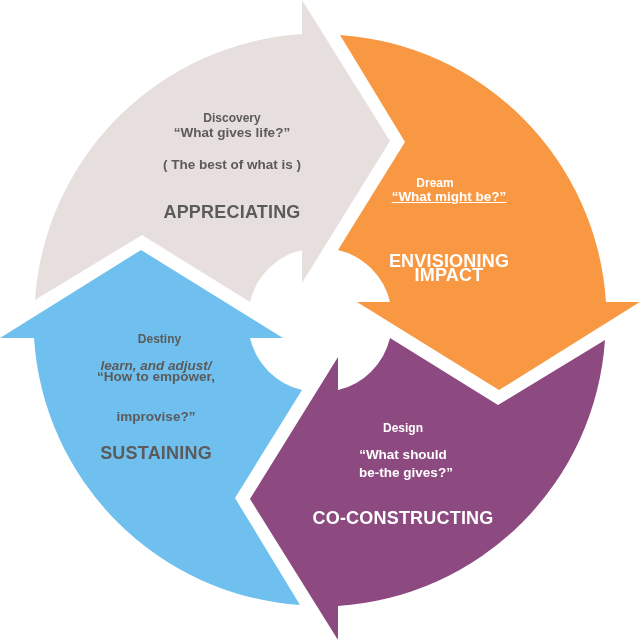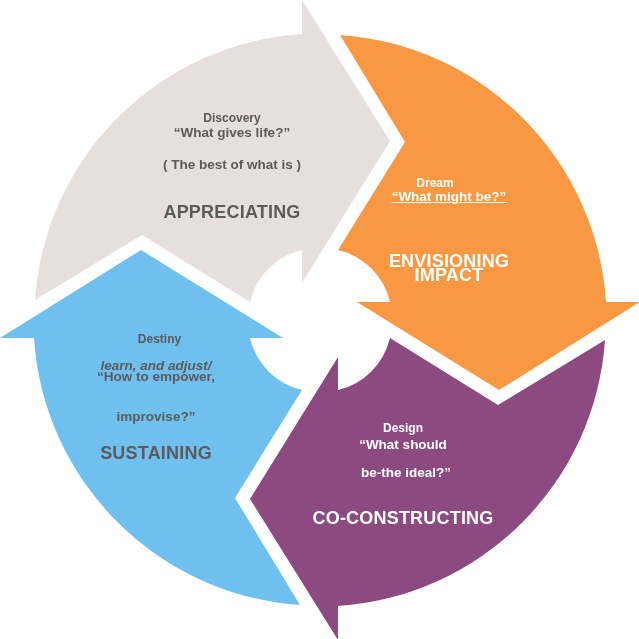--- a/index.html
+++ b/index.html
@@ -29,21 +29,21 @@
 <div class="label quote dark" style="left:232px; top:124px;">“What gives life?”</div>
 <div class="label quote dark" style="left:232px; top:156px;">( The best of what is )</div>
 <div class="label stage dark" style="left:232px; top:187px;">APPRECIATING</div>
 
 <div class="label title light" style="left:435px; top:177px;">Dream</div>
 <div class="label quote light" style="left:449px; top:188px;text-decoration:underline;">“What might be?”</div>
 <div class="label stage light" style="left:449px; top:236px;">ENVISIONING</div>
 <div class="label stage light" style="left:449px; top:250px;">IMPACT</div>
 
 <div class="label title light" style="left:403px; top:422px;">Design</div>
-<div class="label quote light" style="left:403px; top:436px;">“What should</div>
-<div class="label quote light" style="left:406px; top:464px;">be-the ideal?”</div>
+<div class="label quote light" style="left:403px; top:446px;">“What should</div>
+<div class="label quote light" style="left:406px; top:464px;">be-the gives?”</div>
 <div class="label stage light" style="left:403px; top:493px;">CO-CONSTRUCTING</div>
 
 <div class="label title dark" style="left:156px; top:333px;padding-left:7px;">Destiny</div>
 <div class="label quote dark" style="left:156px; top:368px;">“How to empower,</div>
 <div class="label quote dark" style="left:156px; top:357px;font-style:italic;">learn, and adjust/</div>
 <div class="label quote dark" style="left:156px; top:408px;">improvise?”</div>
 <div class="label stage dark" style="left:156px; top:428px;">SUSTAINING</div>
 
 </body></html>

